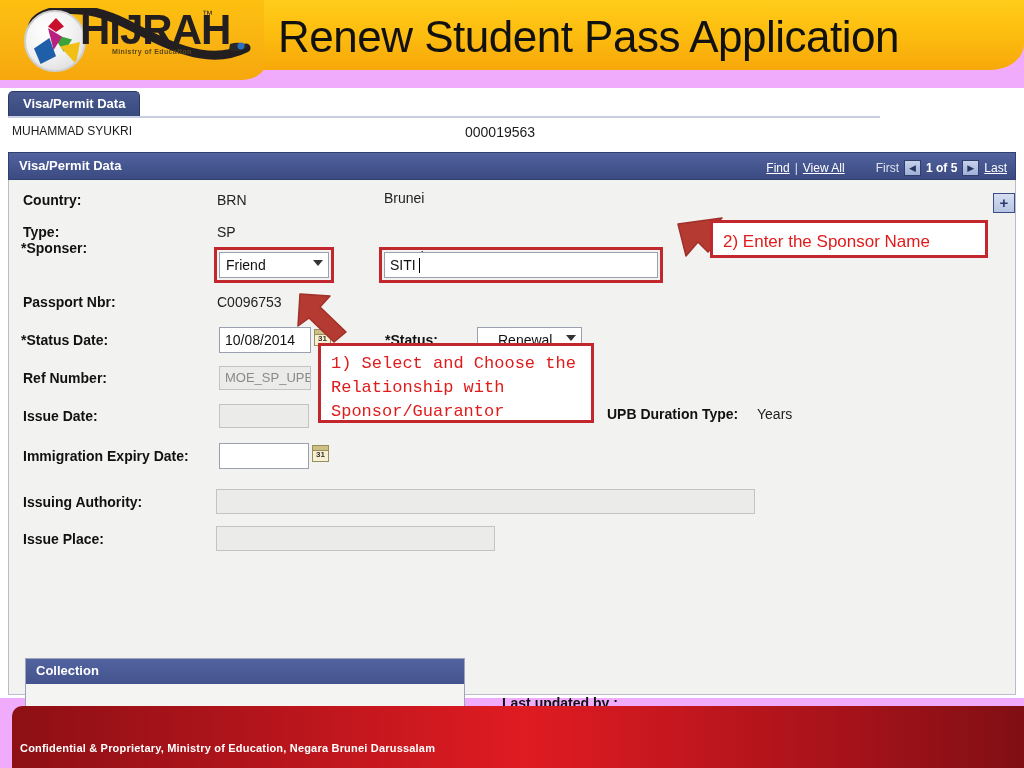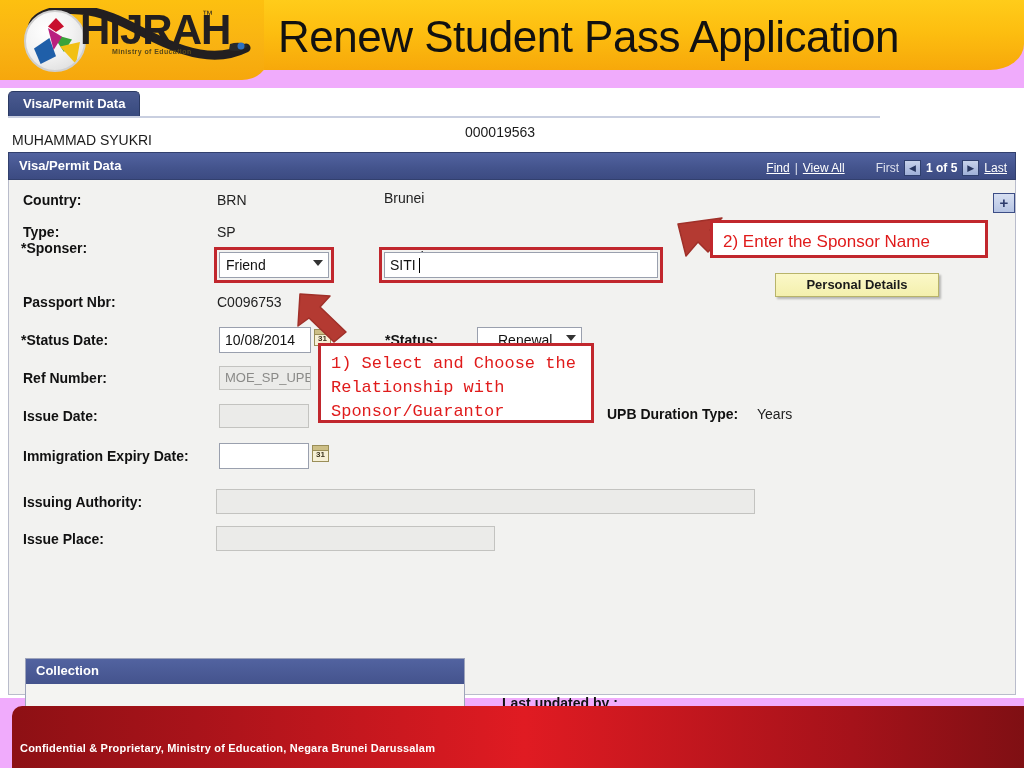--- a/index.html
+++ b/index.html
@@ -108,22 +108,22 @@
     position: absolute; left: 0; top: 25px;
     width: 872px; height: 2px;
     background: #c9cfe0;
   }
 
   .person-row {
     position: absolute; left: 10px; top: 36px;
     width: 880px; height: 22px;
   }
   .person-name {
-    position: absolute; left: 2px; top: 8px;
-    font-size: 14px; color: #1a1a1a; text-align: right;
+    position: absolute; left: 2px; top: 0;
+    font-size: 12px; color: #1a1a1a; text-align: right;
   }
   .person-id {
     position: absolute; left: 455px; top: 0;
     font-size: 14px; color: #1a1a1a;
   }
 
   
   .group-bar {
     position: absolute; left: 8px; top: 64px;
     width: 1008px; height: 28px;
@@ -407,21 +407,20 @@
 
       <div class="lbl" style="left:598px; top:226px;">UPB Duration Type:</div>
       <div class="val" style="left:748px; top:226px;">Years</div>
 
       <div class="lbl" style="left:14px; top:314px;">Issuing Authority:</div>
       <div class="txt-disabled" style="left:207px; top:309px; width:539px; height:25px;"><span></span></div>
 
       <div class="lbl" style="left:14px; top:351px;">Issue Place:</div>
       <div class="txt-disabled" style="left:207px; top:346px; width:279px; height:25px;"><span></span></div>
 
-      <div class="pd-btn" style="left:766px; top:93px; width:164px; height:24px; line-height:22px;">Personal Details</div>
 
       <div class="coll-box">
         <div class="coll-header">Collection</div>
         <div class="lbl" style="left:26px; top:52px; font-size:13px;">Collection Date:</div>
         <div class="lbl" style="left:26px; top:90px; font-size:13px;">Collection Expiry Date:</div>
         <div class="chk" style="left:328px; top:50px;"></div>
         <div class="lbl" style="left:348px; top:51px; font-size:13px;">Collected</div>
       </div>
 
       <div class="lbl" style="left:466px; top:515px;margin-left:27px;">Last updated by :</div>

